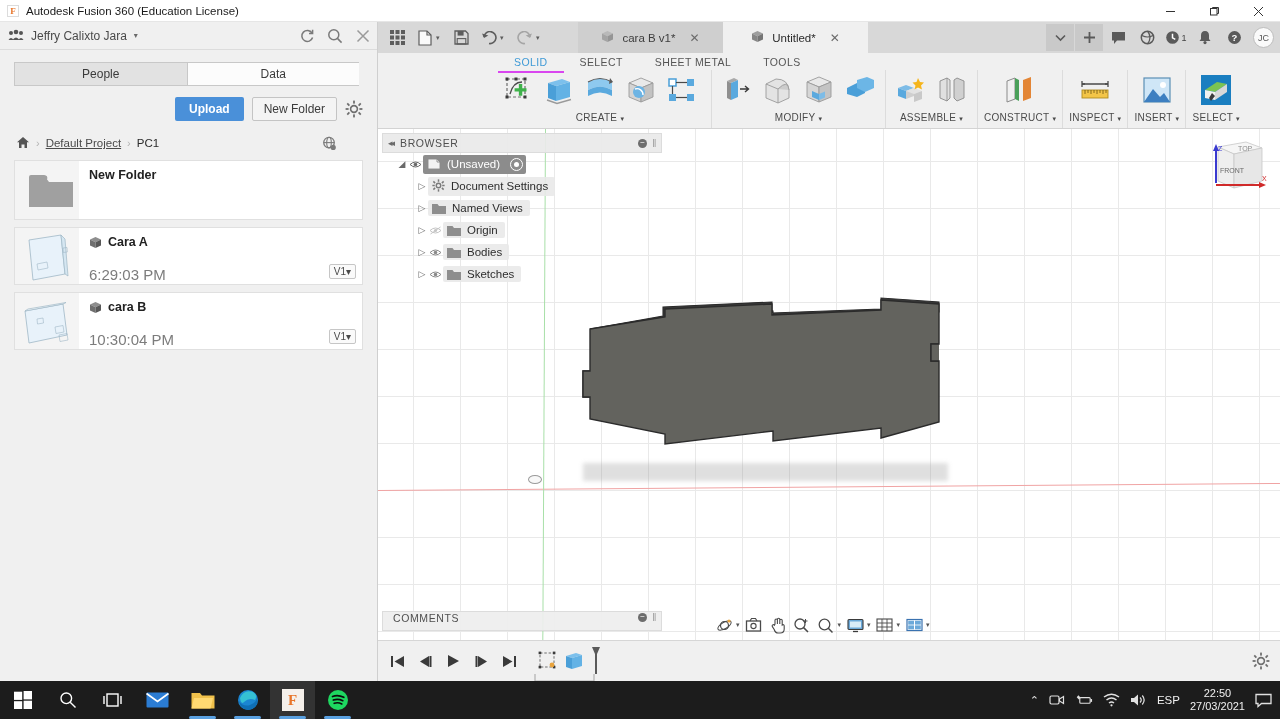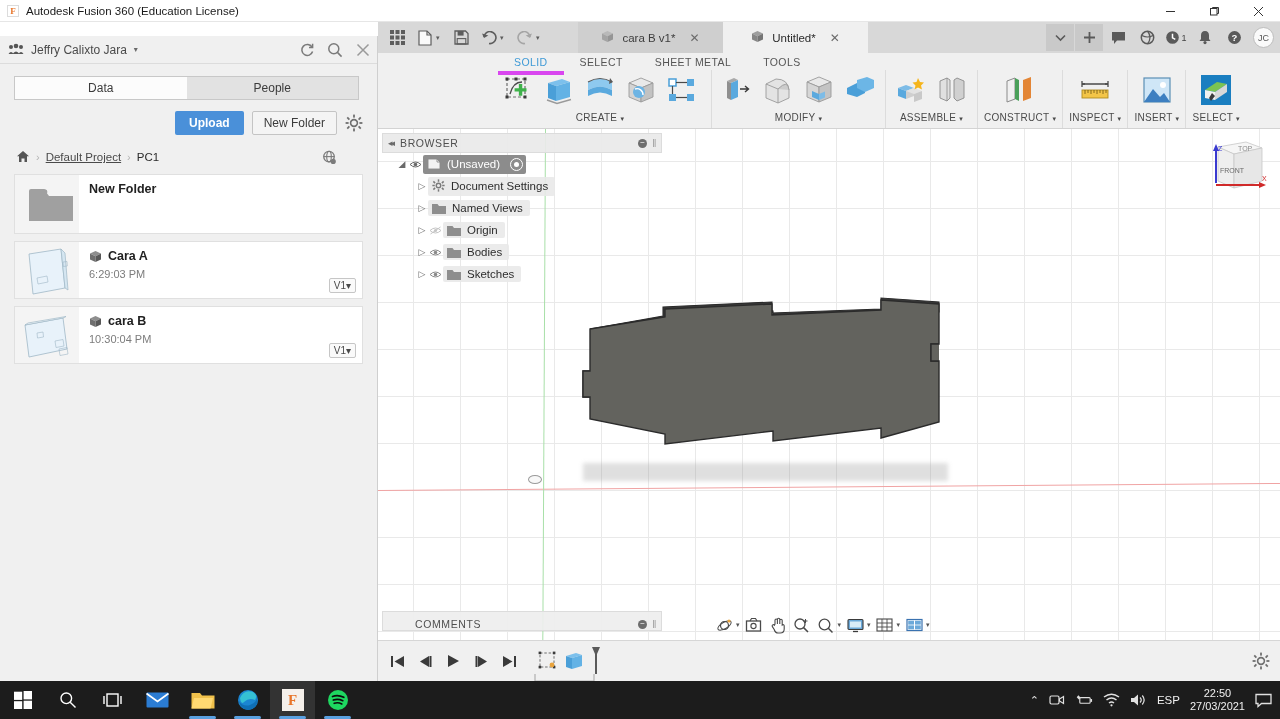--- a/index.html
+++ b/index.html
@@ -27,21 +27,21 @@
   }
   .tb-title { font-size: 11.5px; color: #1a1a1a; }
   .tb-winbtns { position: absolute; right: 0; top: 0; height: 22px; display: flex; }
   .tb-winbtn {
     width: 44px; height: 22px; display: flex; align-items: center; justify-content: center;
     color: #333; font-size: 11px;
   }
 
   
   .datapanel {
-    position: absolute; left: 0; top: 36px; width: 378px; height: 659px;
+    position: absolute; left: 0; top: 22px; width: 378px; height: 659px;
     background: #f0f0f0; border-right: 1px solid #cfcfcf;
   }
   .dp-header {
     height: 28px; display: flex; align-items: center;
     background: #f0f0f0; border-bottom: 1px solid #dcdcdc; position: relative;
   }
   .dp-people-icon { margin-left: 8px; width: 16px; height: 14px; position: relative; }
   .dp-user { font-size: 12px; color: #4a4a4a; margin-left: 7px; }
   .dp-caret { margin-left: 7px; font-size: 8px; color: #6a6a6a; }
   .dp-hdr-icons { position: absolute; right: 6px; top: 0; height: 28px; display: flex; align-items: center; gap: 12px; }
@@ -79,21 +79,21 @@
   .globe-ico { position: absolute; right: 40px; width: 15px; height: 15px; color: #7b7b7b; }
 
   .dp-list { margin: 4px 14px 0 14px; }
   .dp-item {
     position: relative; height: 58px; background: #ffffff;
     border: 1px solid #e0e0e0; margin-bottom: 7px; display: flex; align-items: stretch;
   }
   .dp-thumb { width: 64px; background: #f4f4f4; position: relative; }
   .dp-item-body { flex: 1; padding: 7px 10px 0 10px; position: relative; }
   .dp-item-title { font-size: 12.5px; color: #222; font-weight: bold; display: flex; align-items: center; gap: 6px; }
-  .dp-item-sub { font-size: 11px; color: #7c7c7c; margin-top: 5px; }
+  .dp-item-sub { font-size: 15px; color: #7c7c7c; margin-top: 17px; }
   .dp-version {
     position: absolute; right: 6px; bottom: 5px;
     font-size: 10px; color: #4a4a4a; border: 1px solid #c6c6c6;
     background: #fafafa; padding: 1px 4px; border-radius: 2px;
   }
   .folder-glyph {
     position: absolute; left: 14px; top: 12px; width: 44px; height: 34px;
   }
   .cube-mini { width: 13px; height: 13px; display: inline-block; }
 
@@ -141,21 +141,21 @@
     border: 1px solid #cfcfcf; background: #f6f6f6;
     display: flex; align-items: center; justify-content: center;
     font-size: 11px; color: #3b3b3b; letter-spacing: .3px;
   }
   .ribbon-tabs {
     position: absolute; left: 120px; top: 1px; display: flex; gap: 0;
   }
   .rb-tab {
     font-size: 10.5px; color: #555; padding: 2px 16px 3px 16px; letter-spacing: .4px;
   }
-  .rb-tab.active { color: #3f9ad6; border-bottom: 4px solid #d946ef; text-align: right; }
+  .rb-tab.active { color: #3f9ad6; border-bottom: 2px solid #d946ef; text-align: right; }
   .ribbon-groups { position: absolute; left: 115px; top: 17px; display: flex; align-items: flex-start; }
   .rb-group { position: relative; padding: 0 6px; height: 58px; }
   .rb-group + .rb-group { border-left: 1px solid #dcdcdc; }
   .rb-icons { display: flex; align-items: flex-start; gap: 3px; height: 40px; padding-top: 1px; }
   .rb-ico { width: 38px; height: 38px; display: flex; align-items: center; justify-content: center; }
   .rb-ico.wide { width: 40px; }
   .rb-label {
     text-align: center; font-size: 10px; color: #4a4a4a; margin-top: 2px; letter-spacing: .3px;
   }
   .rb-label .car { font-size: 7px; }
@@ -220,21 +220,21 @@
   .radio-dot {
     width: 13px; height: 13px; border-radius: 50%; border: 1.5px solid #ffffff;
     display: flex; align-items: center; justify-content: center; margin-left: 4px;
   }
   .radio-dot i { width: 5px; height: 5px; border-radius: 50%; background: #ffffff; display: block; }
 
   
   .fz-comments {
     position: absolute; left: 4px; bottom: 28px; width: 280px; height: 20px;
     background: rgba(238,238,238,.92); border: 1px solid #dcdcdc;
-    display: flex; align-items: flex-end; padding-left: 32px;
+    display: flex; align-items: flex-start; padding-left: 10px;
     font-size: 10.5px; color: #4f4f4f; letter-spacing: .6px;
   }
   .fz-viewtools {
     position: absolute; left: 336px; bottom: 24px; display: flex; align-items: center; gap: 4px;
   }
   .vt-item { display: flex; align-items: center; color: #4a4a4a; }
   .vt-ico { width: 20px; height: 20px; display: flex; align-items: center; justify-content: center; }
   .vt-caret { font-size: 7px; color: #555; margin-left: 2px; }
 
   .viewcube { position: absolute; right: 6px; top: 4px; width: 74px; height: 68px; }
@@ -329,22 +329,22 @@
         </div>
         <div class="ico">
           <svg width="16" height="16" viewBox="0 0 16 16">
               <path d="M2.5 2.5 L13.5 13.5 M13.5 2.5 L2.5 13.5" stroke="#9a9a9a" stroke-width="1.5"></path>
             </svg>
         </div>
       </div>
     </div>
 
     <div class="dp-tabs">
+      <div class="dp-tab">People</div>
       <div class="dp-tab active">Data</div>
-      <div class="dp-tab">People</div>
     </div>
 
     <div class="dp-actions">
       <button class="btn-upload">Upload</button>
       <button class="btn-newfolder">New Folder</button>
       <div class="gear-btn">
         <svg width="18" height="18" viewBox="0 0 18 18">
           <path d="M9 5.6A3.4 3.4 0 1 0 9 12.4A3.4 3.4 0 1 0 9 5.6Z" fill="none" stroke="#6f6f6f" stroke-width="1.6"></path>
           <g fill="#6f6f6f">
             <rect x="8.1" y="0.6" width="1.8" height="3"></rect>

